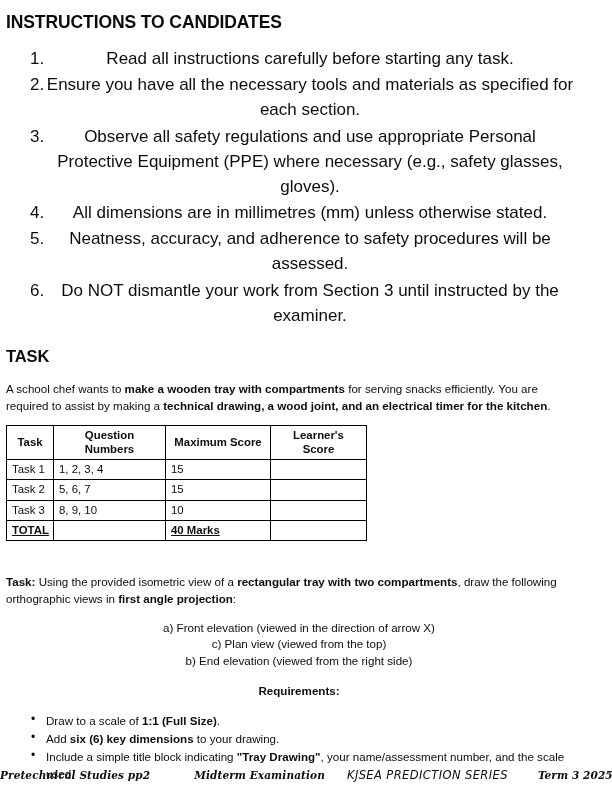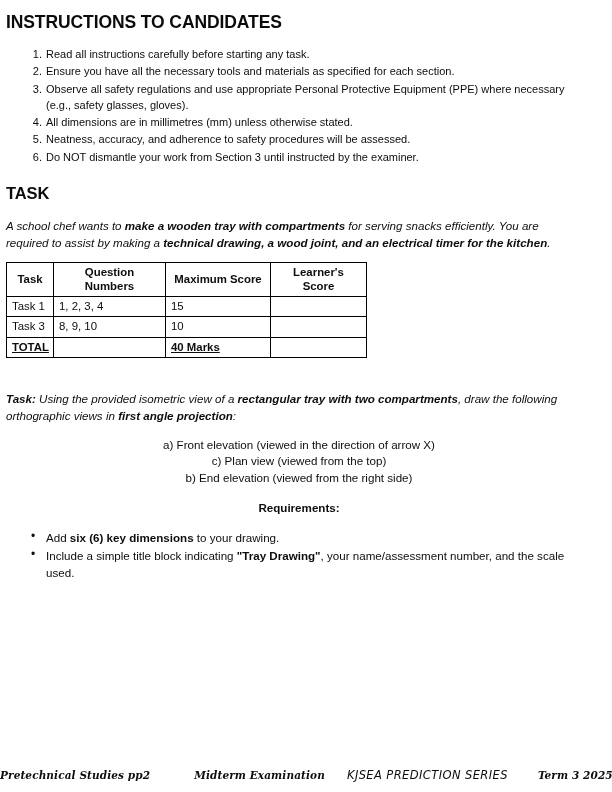--- a/index.html
+++ b/index.html
@@ -50,22 +50,23 @@
   .gap-14 { height: 14px; }
   .gap-12 { height: 12px; }
   .gap-10 { height: 10px; }
 
   
   ol.instructions {
     margin: 0;
     padding: 0 0 0 40px;
     list-style: none;
     counter-reset: instr;
-    font-size: 11px;
+    font-size: 17px;
     line-height: 1.48;
+    text-align: center;
   }
   ol.instructions > li {
     counter-increment: instr;
     position: relative;
     margin: 0 0 1px 0;
     padding-right: 18px;
   }
   ol.instructions > li::before {
     content: counter(instr) ".";
     position: absolute;
@@ -74,21 +75,20 @@
     width: 12px;
     text-align: right;
   }
 
   
   p.body-text {
     margin: 0;
     font-size: 11.6px;
     line-height: 1.5;
     padding-right: 22px;
-    font-style: italic;
   }
   p.tight {
     margin: 0;
     font-size: 11.6px;
     line-height: 1.42;
     text-align: center;
   }
   .bold { font-weight: bold; }
 
   
@@ -235,20 +235,26 @@
       </tr>
     </thead>
     <tbody>
       <tr>
         <td class="cell-task">Task 1</td>
         <td>1, 2, 3, 4</td>
         <td>15</td>
         <td></td>
       </tr>
       <tr>
+        <td class="cell-task">Task 2</td>
+        <td>5, 6, 7</td>
+        <td>15</td>
+        <td></td>
+      </tr>
+      <tr>
         <td class="cell-task">Task 3</td>
         <td>8, 9, 10</td>
         <td>10</td>
         <td></td>
       </tr>
       <tr class="total-row">
         <td class="cell-task">TOTAL</td>
         <td></td>
         <td>40 Marks</td>
         <td></td>
@@ -269,20 +275,21 @@
   <p class="tight">c) Plan view (viewed from the top)</p>
   <p class="tight">b) End elevation (viewed from the right side)</p>
 
   <div class="gap-14"></div>
 
   <p class="tight bold">Requirements:</p>
 
   <div class="gap-12"></div>
 
   <ul class="req-list">
+    <li><span>Draw to a scale of </span><span class="bold">1:1 (Full Size)</span><span>.</span></li>
     <li><span>Add </span><span class="bold">six (6) key dimensions</span><span> to your drawing.</span></li>
     <li><span>Include a simple title block indicating </span><span class="bold">"Tray Drawing"</span><span>, your name/assessment number, and the scale used.</span></li>
   </ul>
 
   <div class="footer">
     <div class="footer-inner">
       <span class="foot-fancy">Pretechnical Studies pp2</span>
       <span class="foot-sp-a"></span>
       <span class="foot-fancy">Midterm Examination</span>
       <span class="foot-sp-b"></span>

